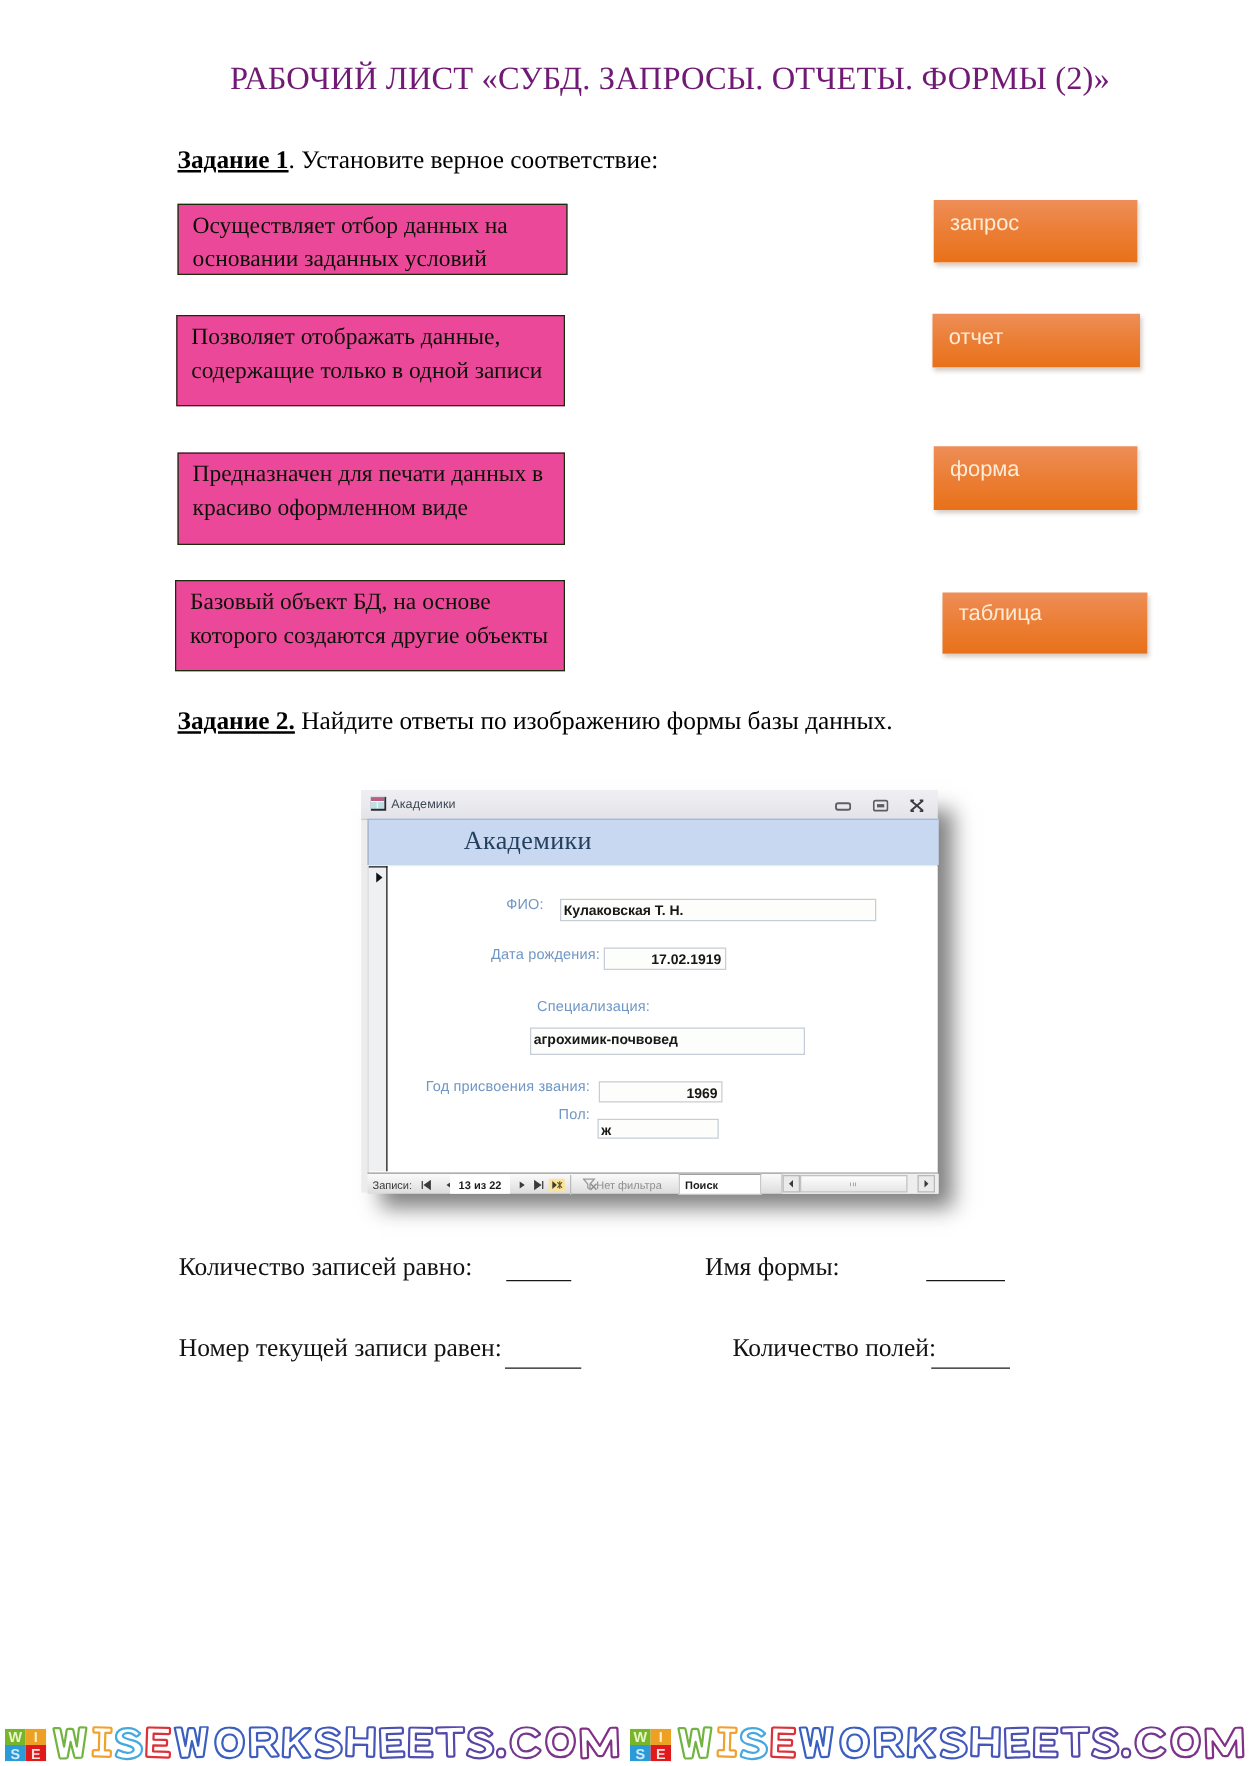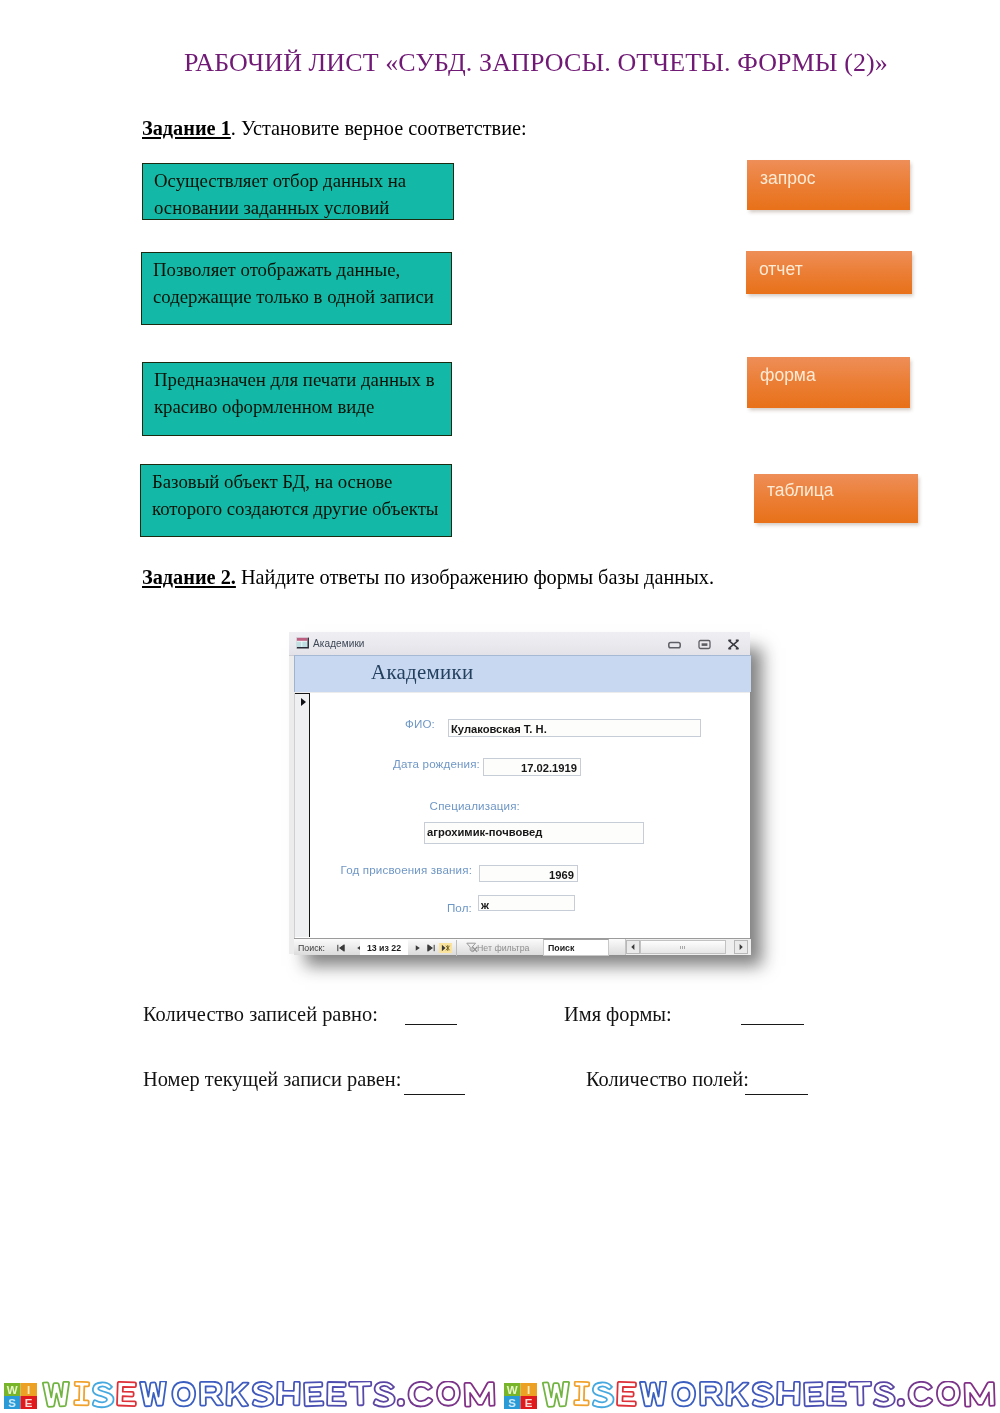--- a/index.html
+++ b/index.html
@@ -12,21 +12,21 @@
   #doc-title{left:72px;right:0;top:48px;text-align:center;font-size:26px;
              letter-spacing:.1px;color:#701a75;}
 
   
   .task-line{font-size:20.3px;color:#000;}
   #task1-line{left:142px;top:117px;}
   #task2-line{left:142px;top:566px;}
   .task-label{font-weight:bold;text-decoration:underline;}
 
   
-  .green-box{background:#14b8a6;border:1.6px solid #1b2b10;box-sizing:border-box;
+  .green-box{background:#ec4899;border:1.6px solid #1b2b10;box-sizing:border-box;
              font-size:18.8px;line-height:27px;color:#0a1207;padding:3px 0 0 11px;
              white-space:nowrap;}
 
   
   .orange-box{box-sizing:border-box;
               background:linear-gradient(to bottom,#ee8e58 0%,#eb7e35 50%,#e87119 100%);
               font-family:"Liberation Sans",sans-serif;font-size:17.5px;color:#fdebd6;
               padding-left:13px;line-height:1;
               box-shadow:1.5px 2.5px 3.5px rgba(110,80,60,.30);text-align:right;}
 
@@ -83,21 +83,21 @@
   .acc-r span{right:3px;}
   
   #lbl0{left:60px;top:24px;width:80px;}
   #in0 {left:153px;top:26px;width:253px;height:18px;}
   #lbl1{left:40px;top:64px;width:145px;}
   #in1 {left:188px;top:65px;width:98px;height:18px;}
   #lbl2{left:75px;top:106px;width:150px;}
   #in2 {left:129px;top:129px;width:220px;height:22px;}
   #lbl3{left:20px;top:170px;width:157px;text-align:right;}
   #in3 {left:184px;top:172px;width:99px;height:17px;}
-  #lbl4{left:120px;top:208px;width:57px;}
+  #lbl4{left:120px;top:192px;width:57px;}
   #in4 {left:183px;top:202px;width:97px;height:16px;}
 
   #access-status{position:absolute;left:5px;top:306px;width:456px;height:16px;
                  background:linear-gradient(to bottom,#fbfbfb 0%,#ededed 45%,#dcdcdc 100%);
                  border-top:1px solid #9b9b9b;
                  font-size:8.8px;color:#2c2c2c;}
   #access-status > *{position:absolute;}
   #st-records{left:4px;top:4px;color:#3b3b3b;white-space:nowrap;}
   .navbtn{top:3.5px;width:10px;height:10px;}
   #nav-first{left:42px;}
@@ -234,21 +234,21 @@
     <div class="acc-label" id="lbl3">Год присвоения звания:</div>
     <div class="acc-input acc-r" id="in3">
         <span>1969</span>
       </div>
     <div class="acc-label" id="lbl4">Пол:</div>
     <div class="acc-input acc-l" id="in4">
         <span>ж</span>
       </div>
   </div>
   <div id="access-status">
-    <div id="st-records">Поиск:</div>
+    <div id="st-records">Записи:</div>
     <svg class="navbtn" id="nav-first" viewBox="0 0 11 11">
         <path d="M2 2 V9 M9 2 L4 5.5 L9 9 Z" fill="#3a3a3a" stroke="#3a3a3a" stroke-width="1.1"></path>
       </svg>
     <svg class="navbtn" id="nav-prev" viewBox="0 0 11 11">
         <path d="M8 2.5 L3.5 5.5 L8 8.5 Z" fill="#3a3a3a"></path>
       </svg>
     <div id="st-posbox"></div>
     <div id="st-pos">13 из 22</div>
     <svg class="navbtn" id="nav-next" viewBox="0 0 11 11">
         <path d="M3 2.5 L7.5 5.5 L3 8.5 Z" fill="#3a3a3a"></path>

